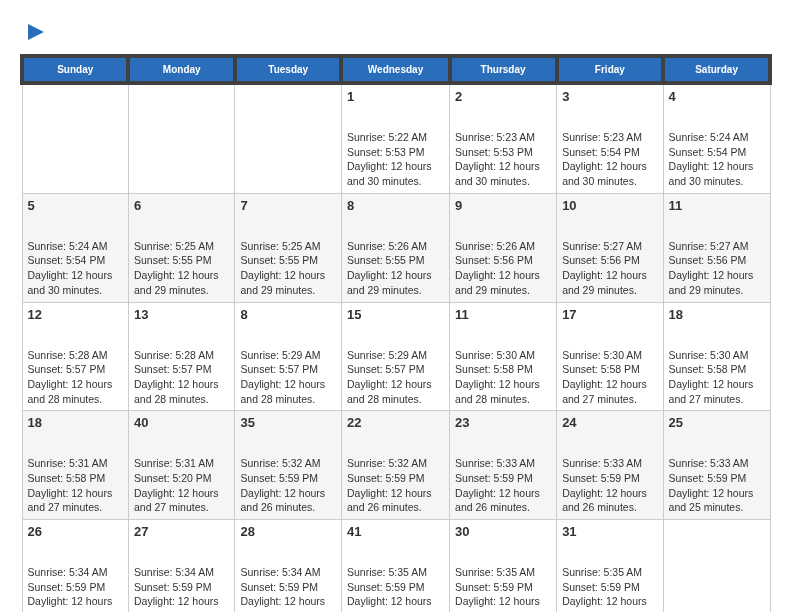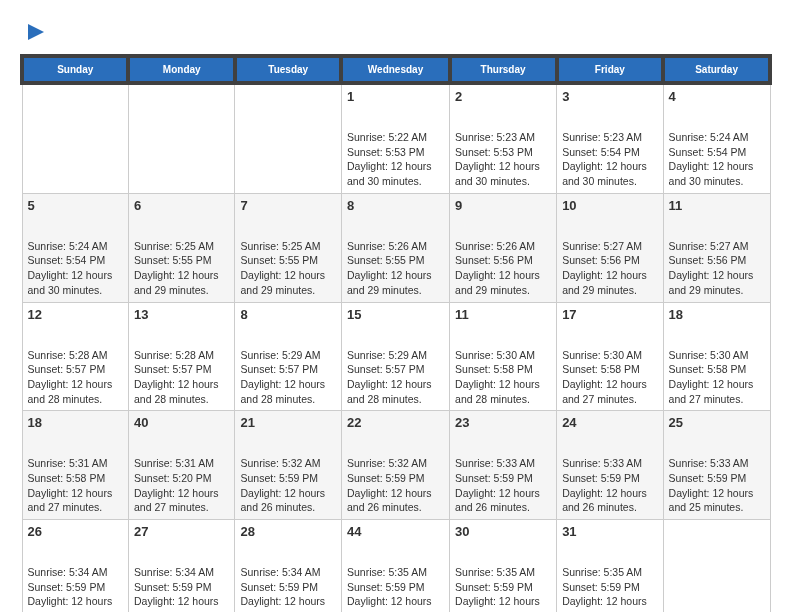--- a/index.html
+++ b/index.html
@@ -243,21 +243,21 @@
 Sunset: 5:58 PM
 Daylight: 12 hours and 27 minutes.</div>
         </td>
         <td>
           <div class="day-number">40</div>
           <div class="day-info">Sunrise: 5:31 AM
 Sunset: 5:20 PM
 Daylight: 12 hours and 27 minutes.</div>
         </td>
         <td>
-          <div class="day-number">21</div>
+          <div class="day-number">35</div>
           <div class="day-info">Sunrise: 5:32 AM
 Sunset: 5:59 PM
 Daylight: 12 hours and 26 minutes.</div>
         </td>
         <td>
           <div class="day-number">22</div>
           <div class="day-info">Sunrise: 5:32 AM
 Sunset: 5:59 PM
 Daylight: 12 hours and 26 minutes.</div>
         </td>
@@ -293,21 +293,21 @@
 Sunset: 5:59 PM
 Daylight: 12 hours and 25 minutes.</div>
         </td>
         <td>
           <div class="day-number">28</div>
           <div class="day-info">Sunrise: 5:34 AM
 Sunset: 5:59 PM
 Daylight: 12 hours and 25 minutes.</div>
         </td>
         <td>
-          <div class="day-number">44</div>
+          <div class="day-number">41</div>
           <div class="day-info">Sunrise: 5:35 AM
 Sunset: 5:59 PM
 Daylight: 12 hours and 24 minutes.</div>
         </td>
         <td>
           <div class="day-number">30</div>
           <div class="day-info">Sunrise: 5:35 AM
 Sunset: 5:59 PM
 Daylight: 12 hours and 24 minutes.</div>
         </td>

